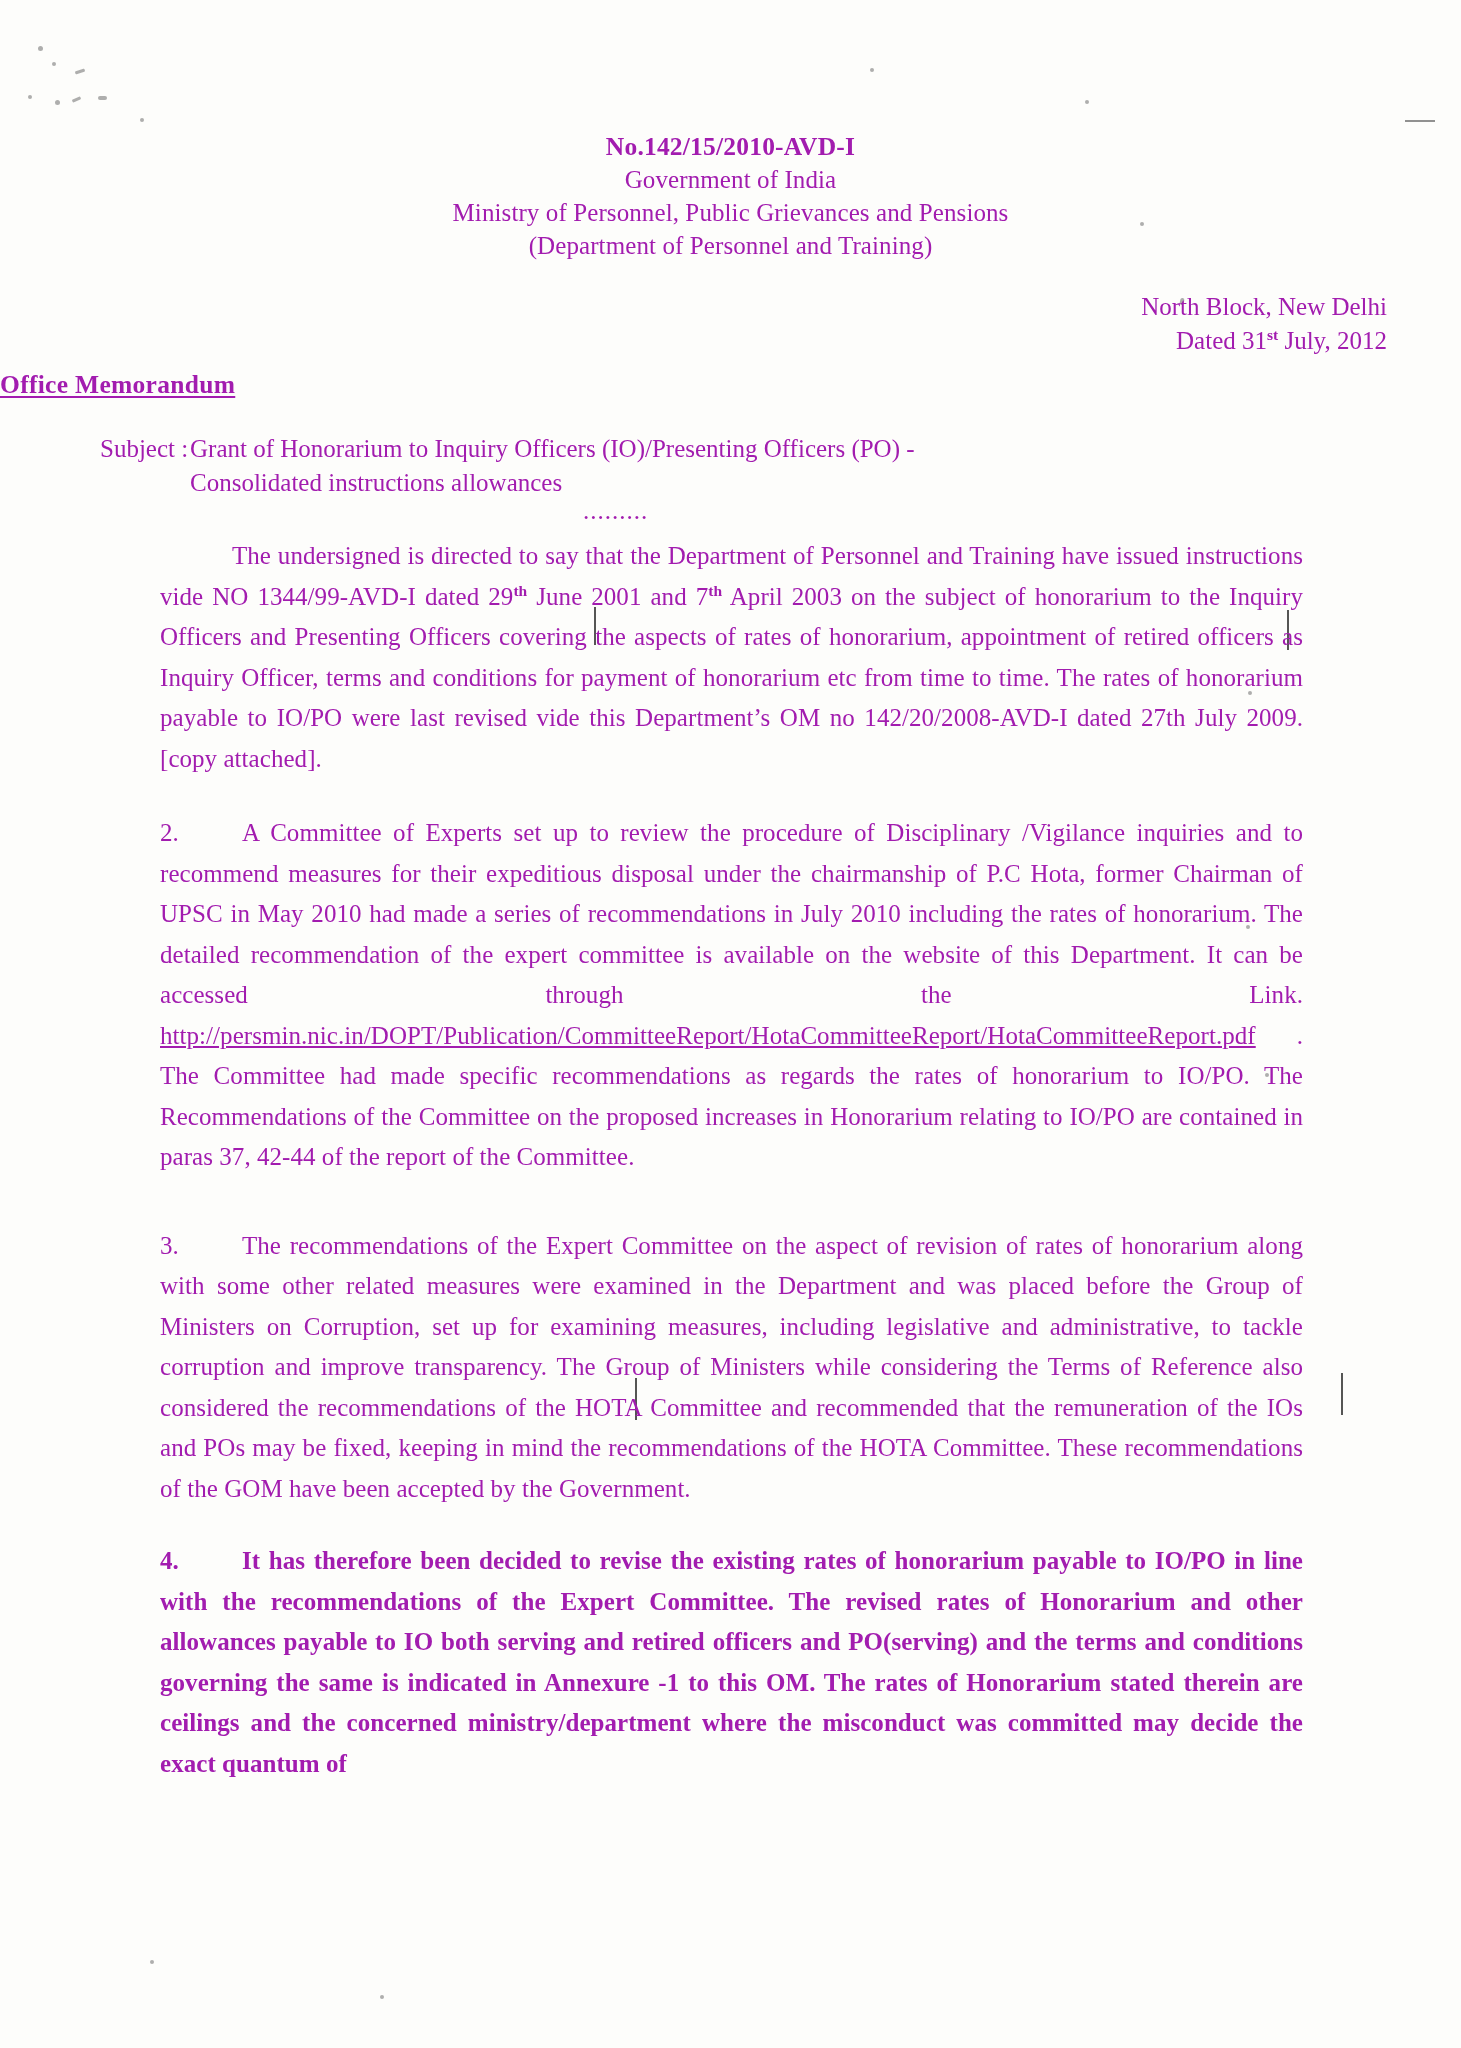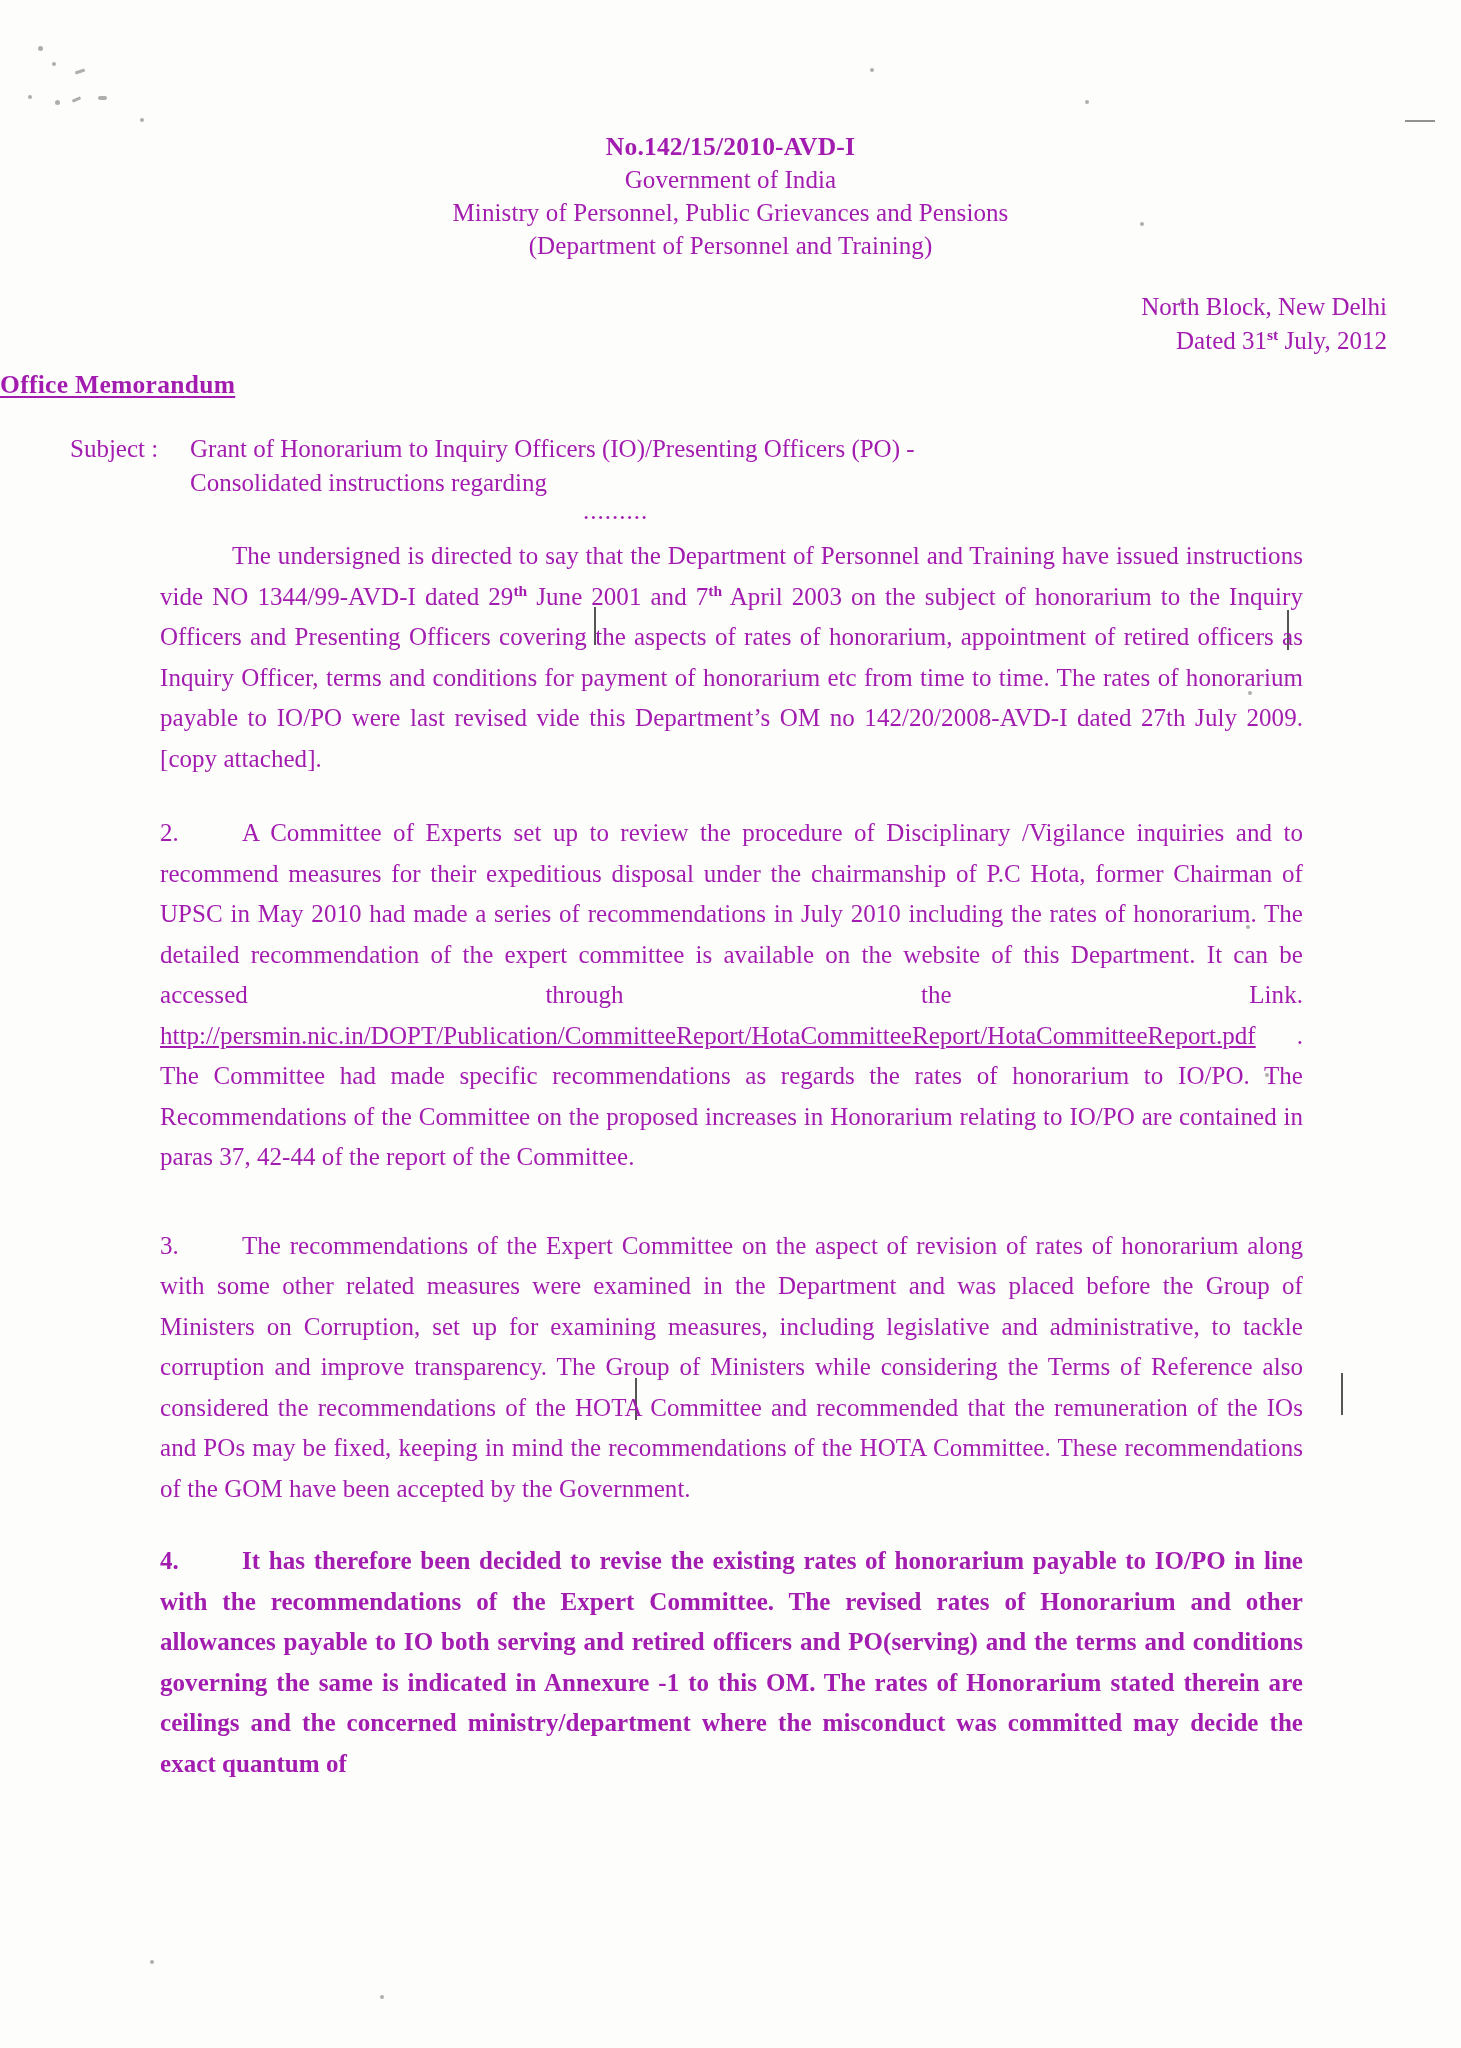--- a/index.html
+++ b/index.html
@@ -61,21 +61,21 @@
   }
   
   .subject-row {
     display: flex;
     font-size: 25px;
     line-height: 34px;
   }
   .subject-label {
     width: 190px;
     flex: 0 0 190px;
-    padding-left: 70px;
+    padding-left: 100px;
     box-sizing: border-box;
   }
   .subject-body {
     flex: 1 1 auto;
     padding-right: 158px;
   }
   .subject-l2 { }
   .dots {
     text-align: center;
     font-size: 25px;
@@ -160,21 +160,21 @@
     <div style="height:12px;"></div>
 
     <div class="om-title">Office Memorandum</div>
 
     <div style="height:32px;"></div>
 
     <div class="subject-row">
       <div class="subject-label">Subject :</div>
       <div class="subject-body">
         <div>Grant of Honorarium to Inquiry Officers (IO)/Presenting Officers (PO) -</div>
-        <div class="subject-l2">Consolidated   instructions regarding</div>
+        <div class="subject-l2">Consolidated   instructions allowances</div>
       </div>
     </div>
 
     <div class="dots">.........</div>
 
     <div style="height:14px;"></div>
 
     <p class="para" style="margin-bottom:0;">
       <span class="indent"></span><span>The undersigned is directed to say that the Department of Personnel and Training have issued instructions vide NO 1344/99-AVD-I  dated 29</span><sup>th</sup><span> June 2001 and 7</span><sup>th</sup><span> April 2003 on the subject  of honorarium to the Inquiry Officers and Presenting Officers covering the aspects of rates of honorarium, appointment of retired officers as Inquiry Officer, terms and conditions for payment of honorarium etc from time to time.  The rates of honorarium   payable to IO/PO were last revised vide this Department’s OM no 142/20/2008-AVD-I dated 27th July 2009. [copy attached].</span>
     </p>

